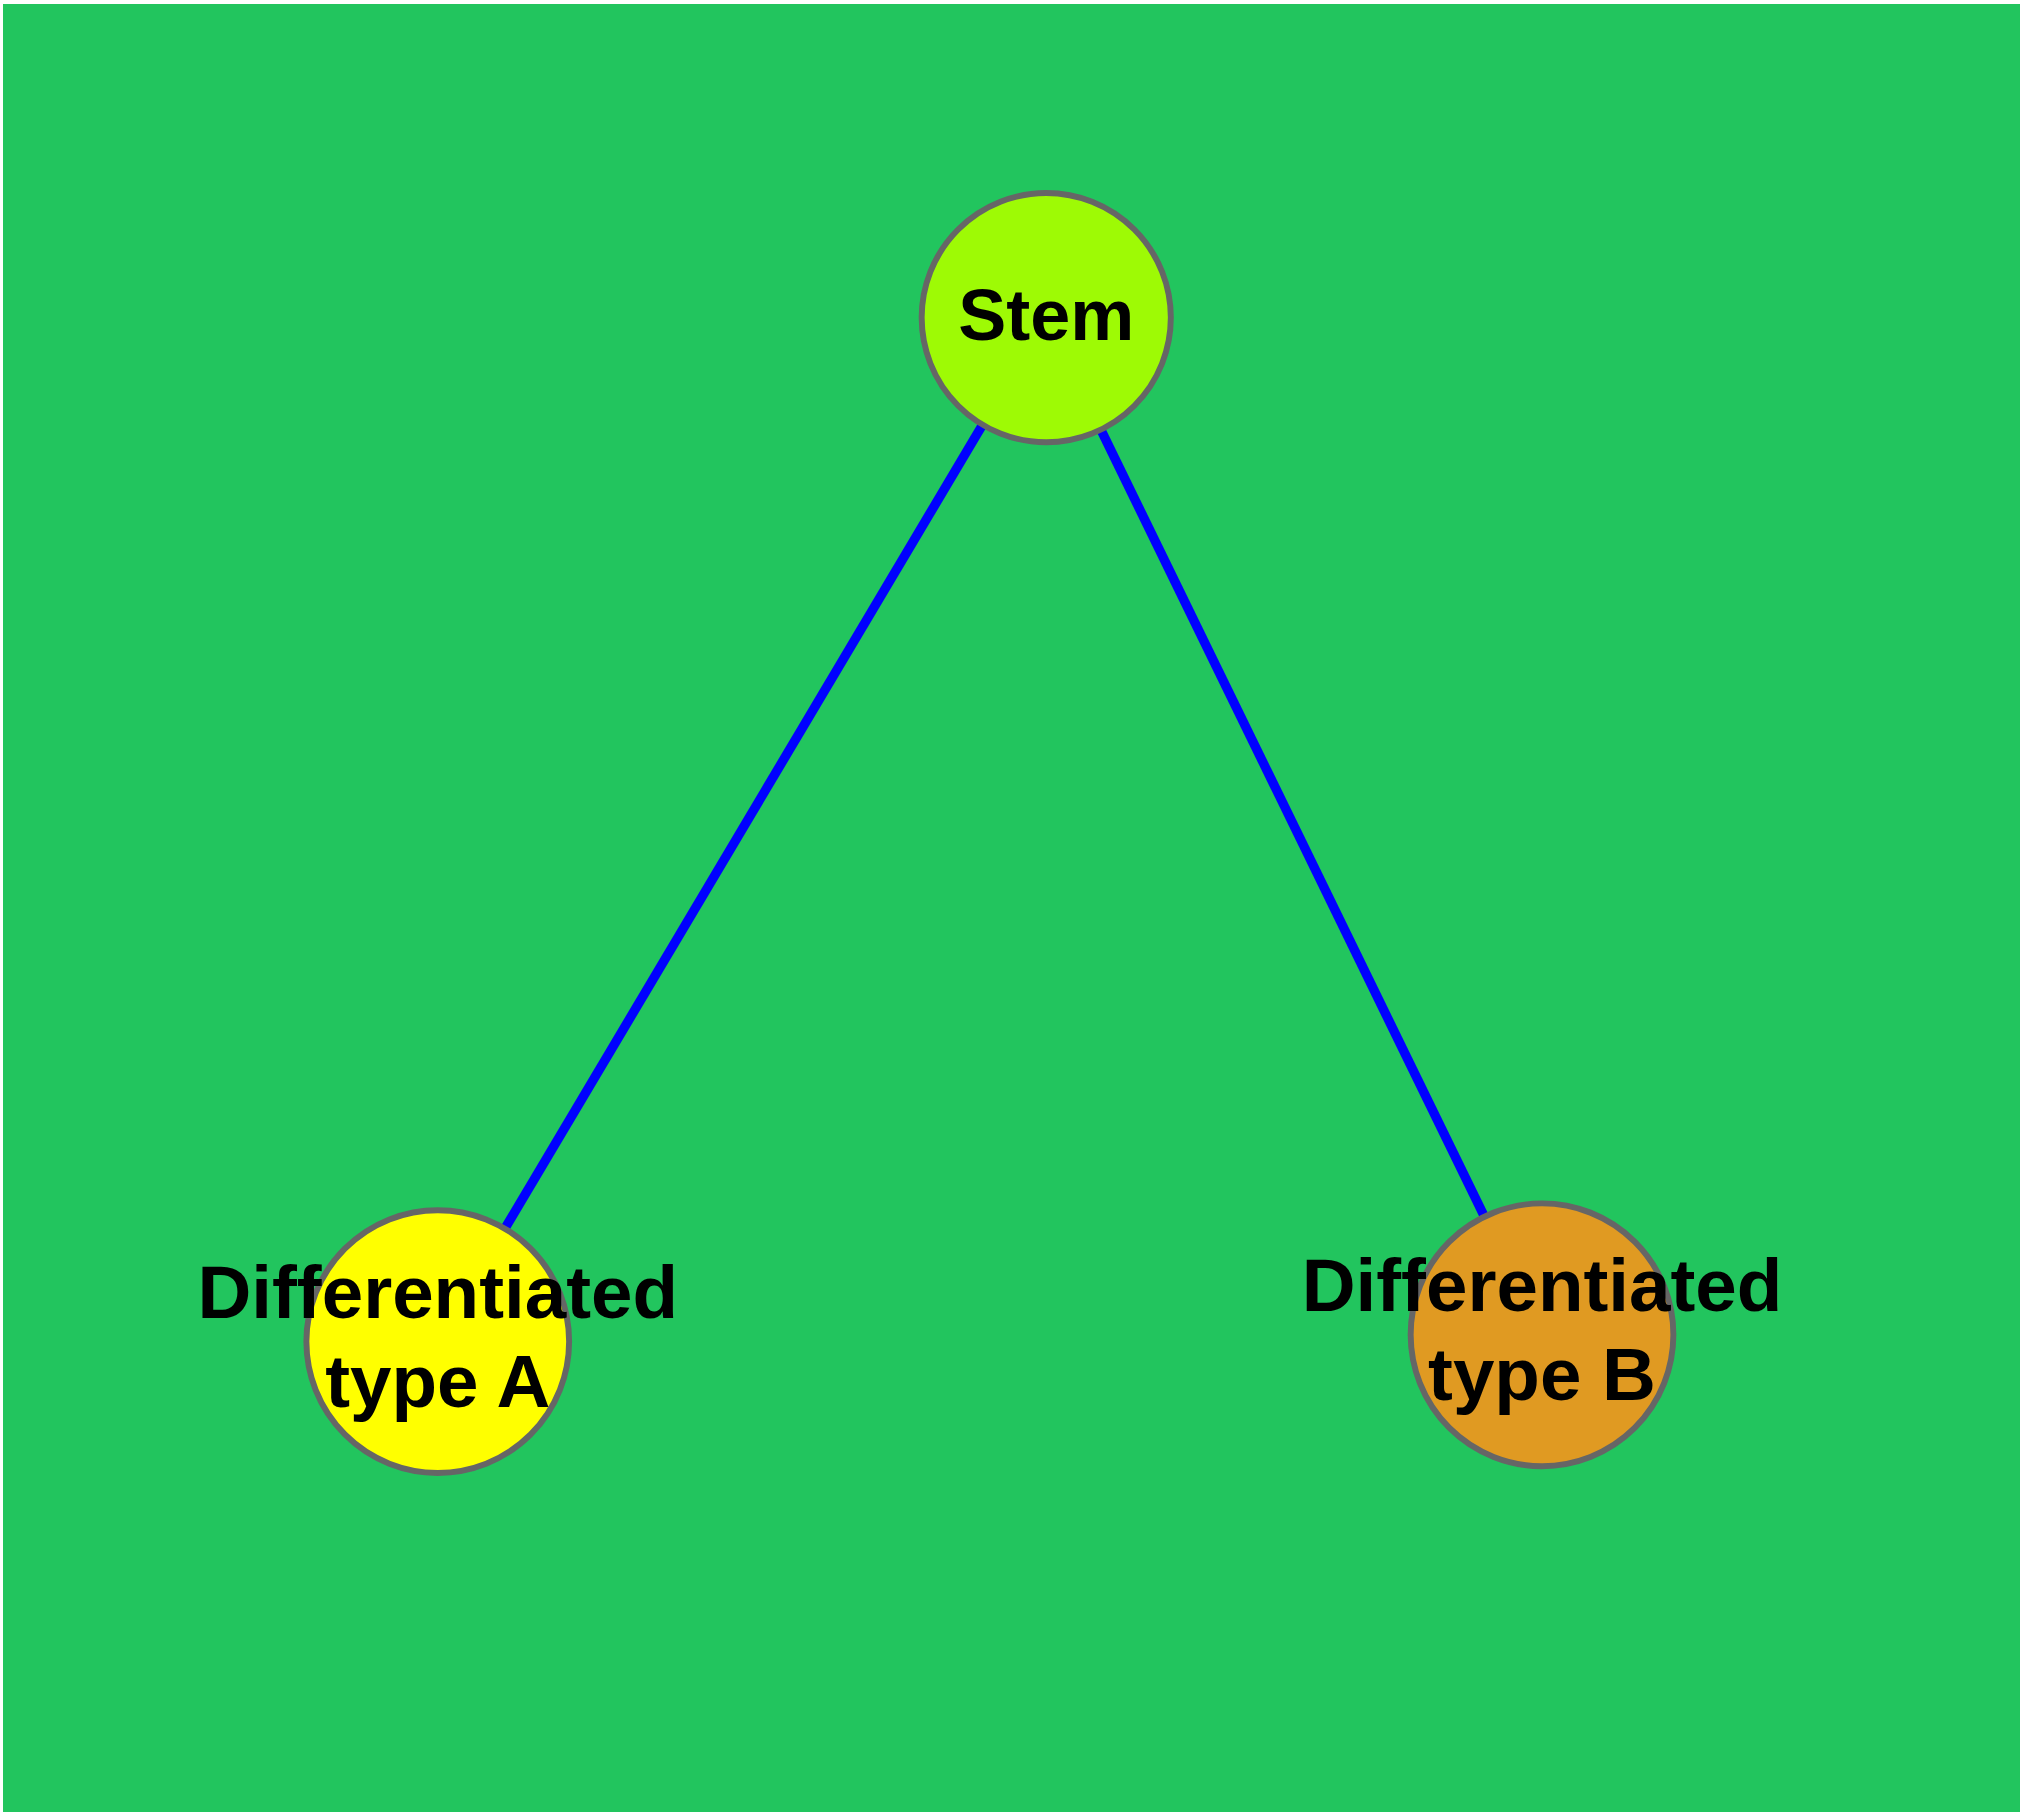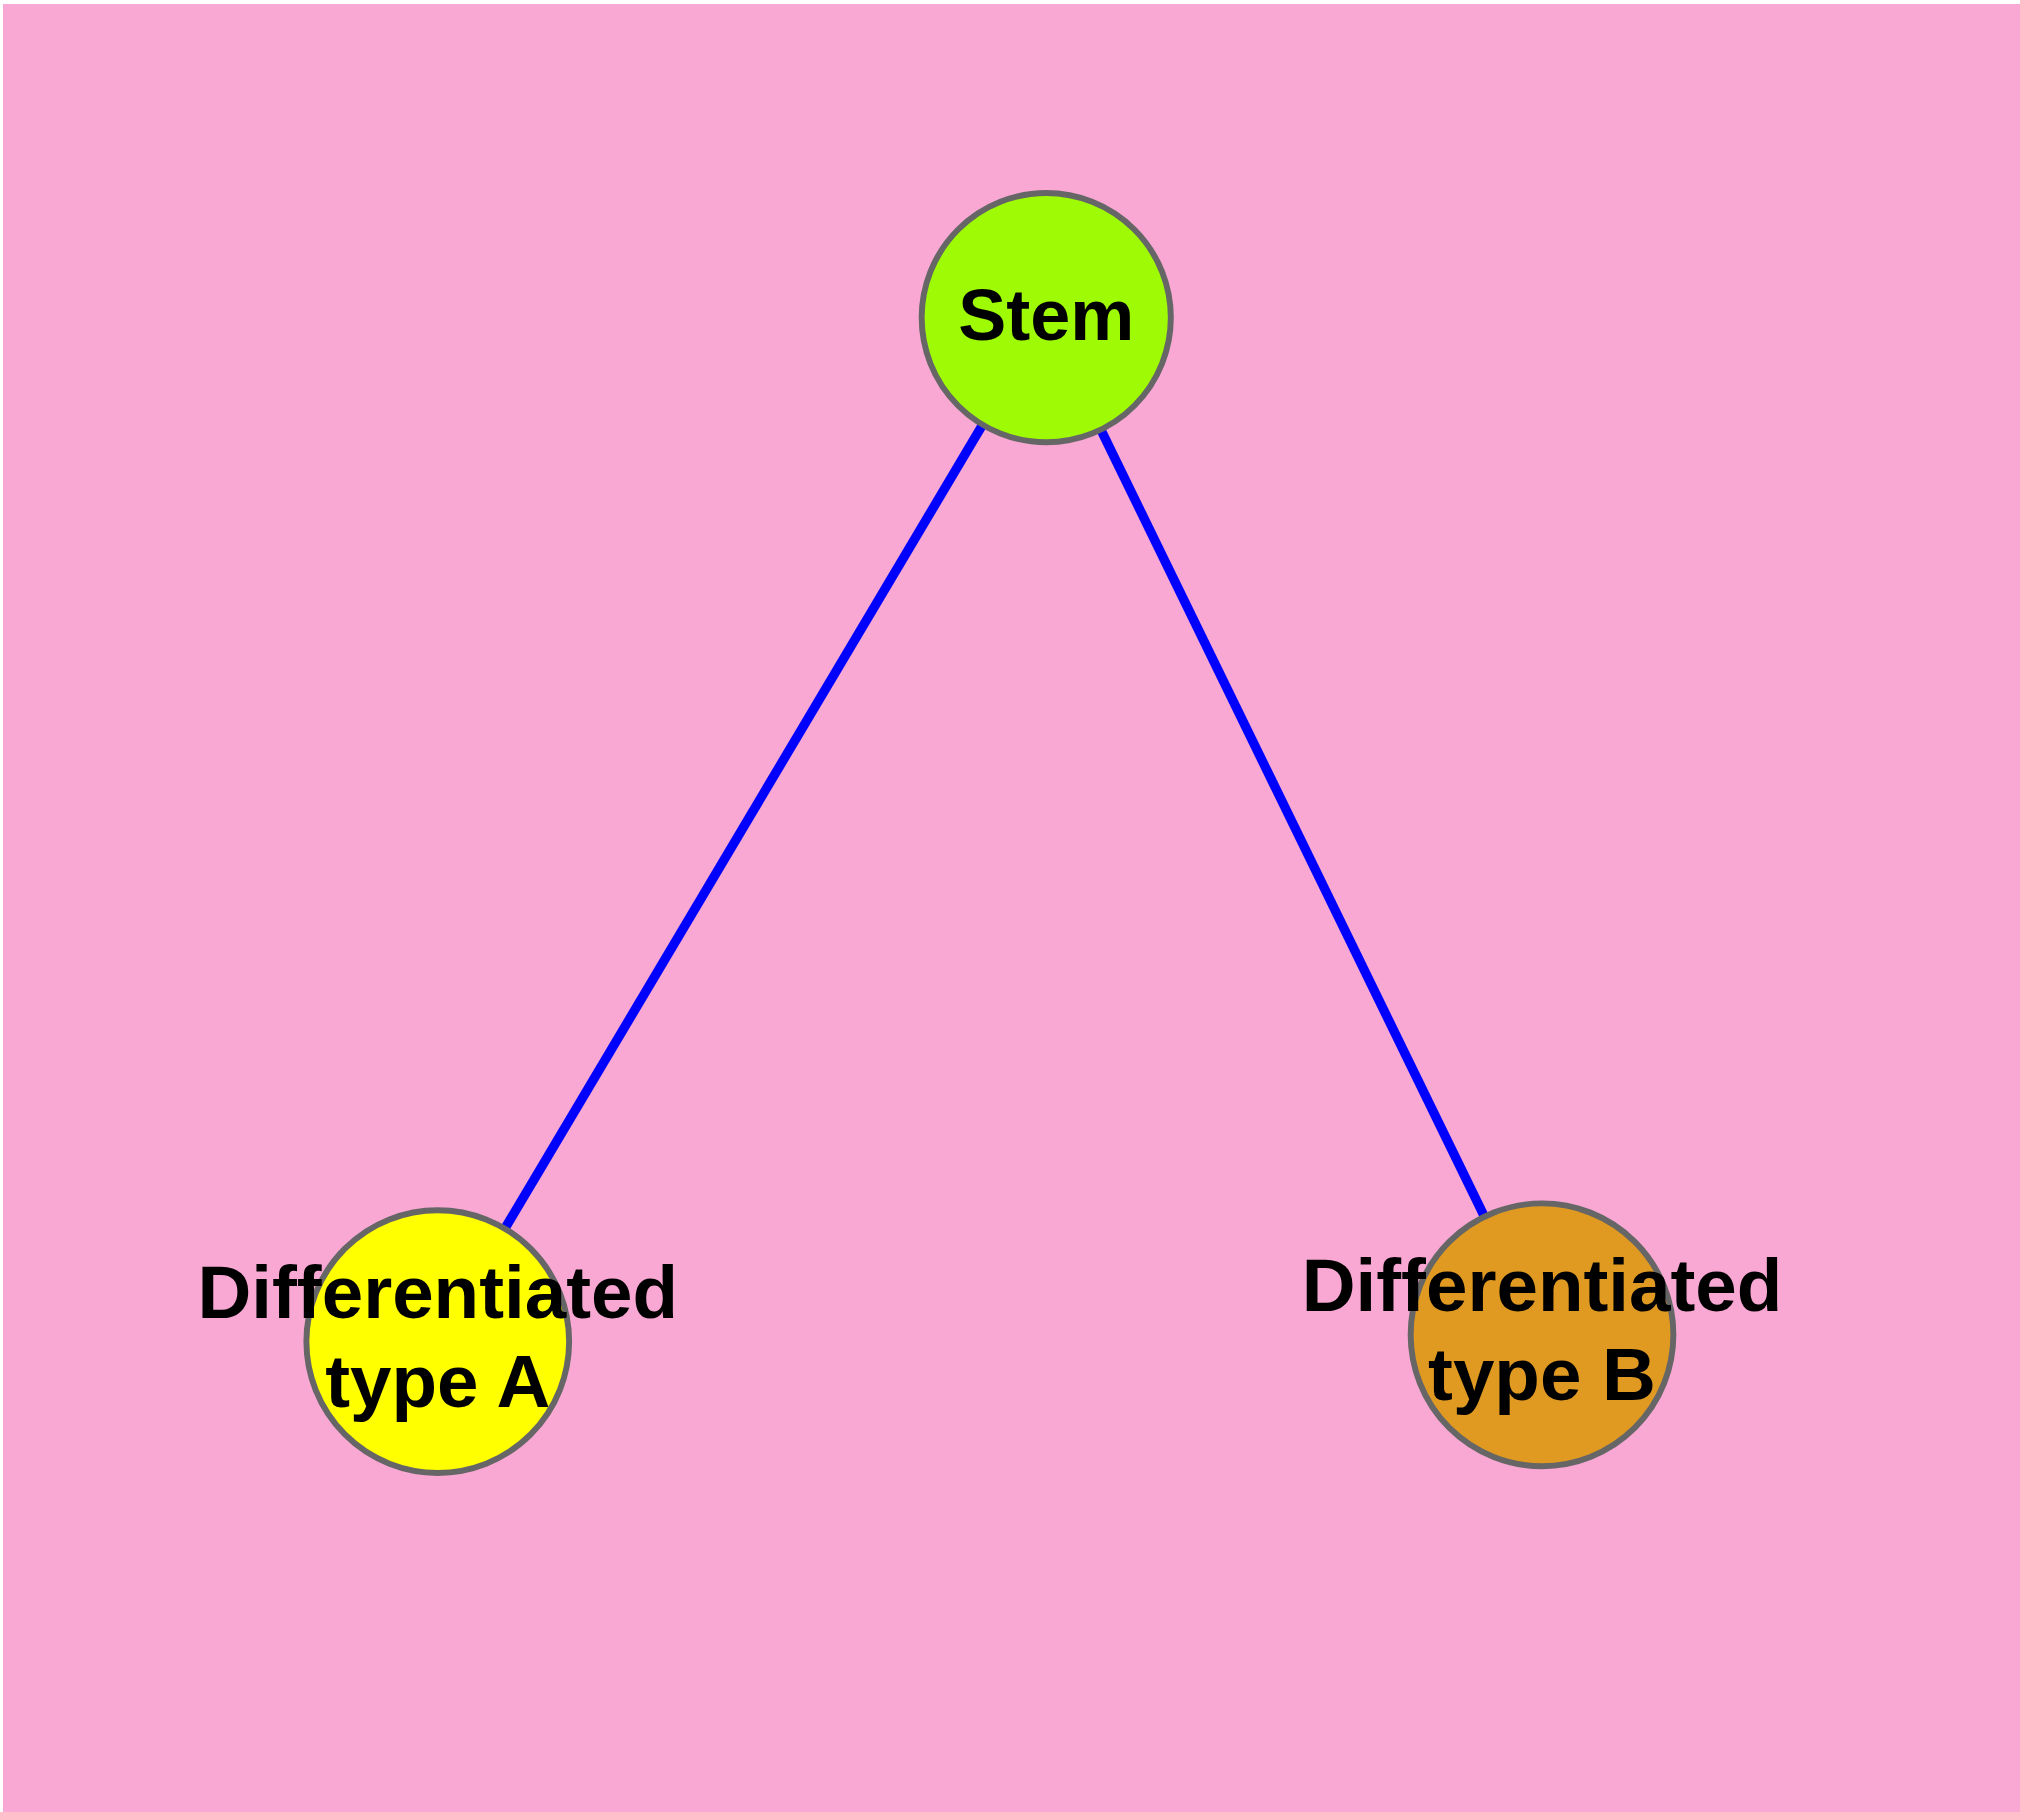--- a/index.html
+++ b/index.html
@@ -51,21 +51,21 @@
     text-anchor: middle;
     dominant-baseline: middle;
   }
 
   .node-label-stem { font-size: 85px; }
   .node-label-leaf { font-size: 88px; }
 </style>
 </head>
 <body>
 
-<div id="canvas" style="background: #f9a8d4;">
+<div id="canvas" style="background: #22c55e;">
   <svg id="graph-svg" viewBox="0 0 2380 2133" preserveAspectRatio="none">
 
     <g>
       <line class="edge-line" x1="1231" y1="370" x2="513" y2="1578"></line>
       <line class="edge-line" x1="1231" y1="370" x2="1816" y2="1570"></line>
     </g>
 
     <g>
 
       <g>

